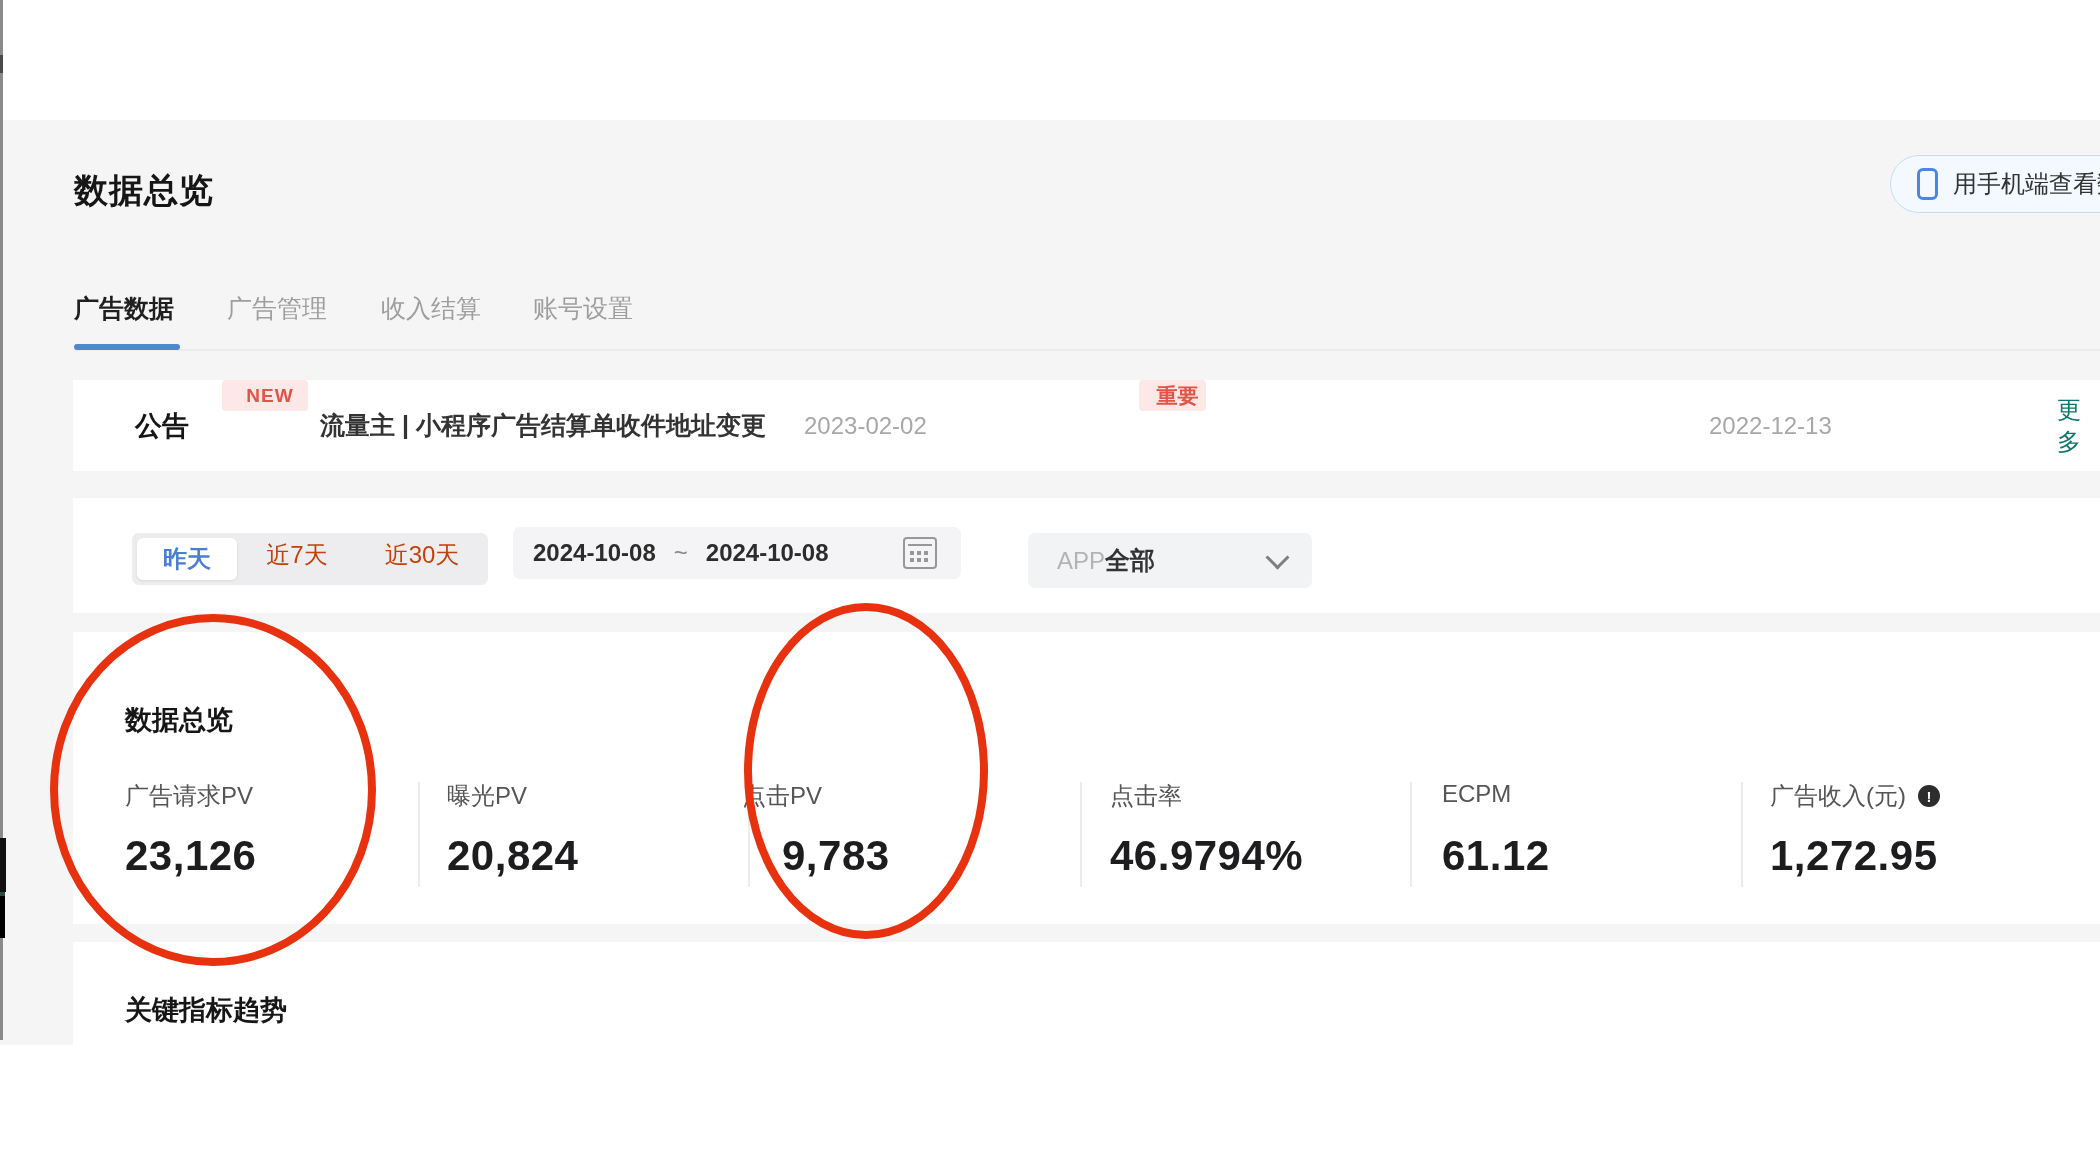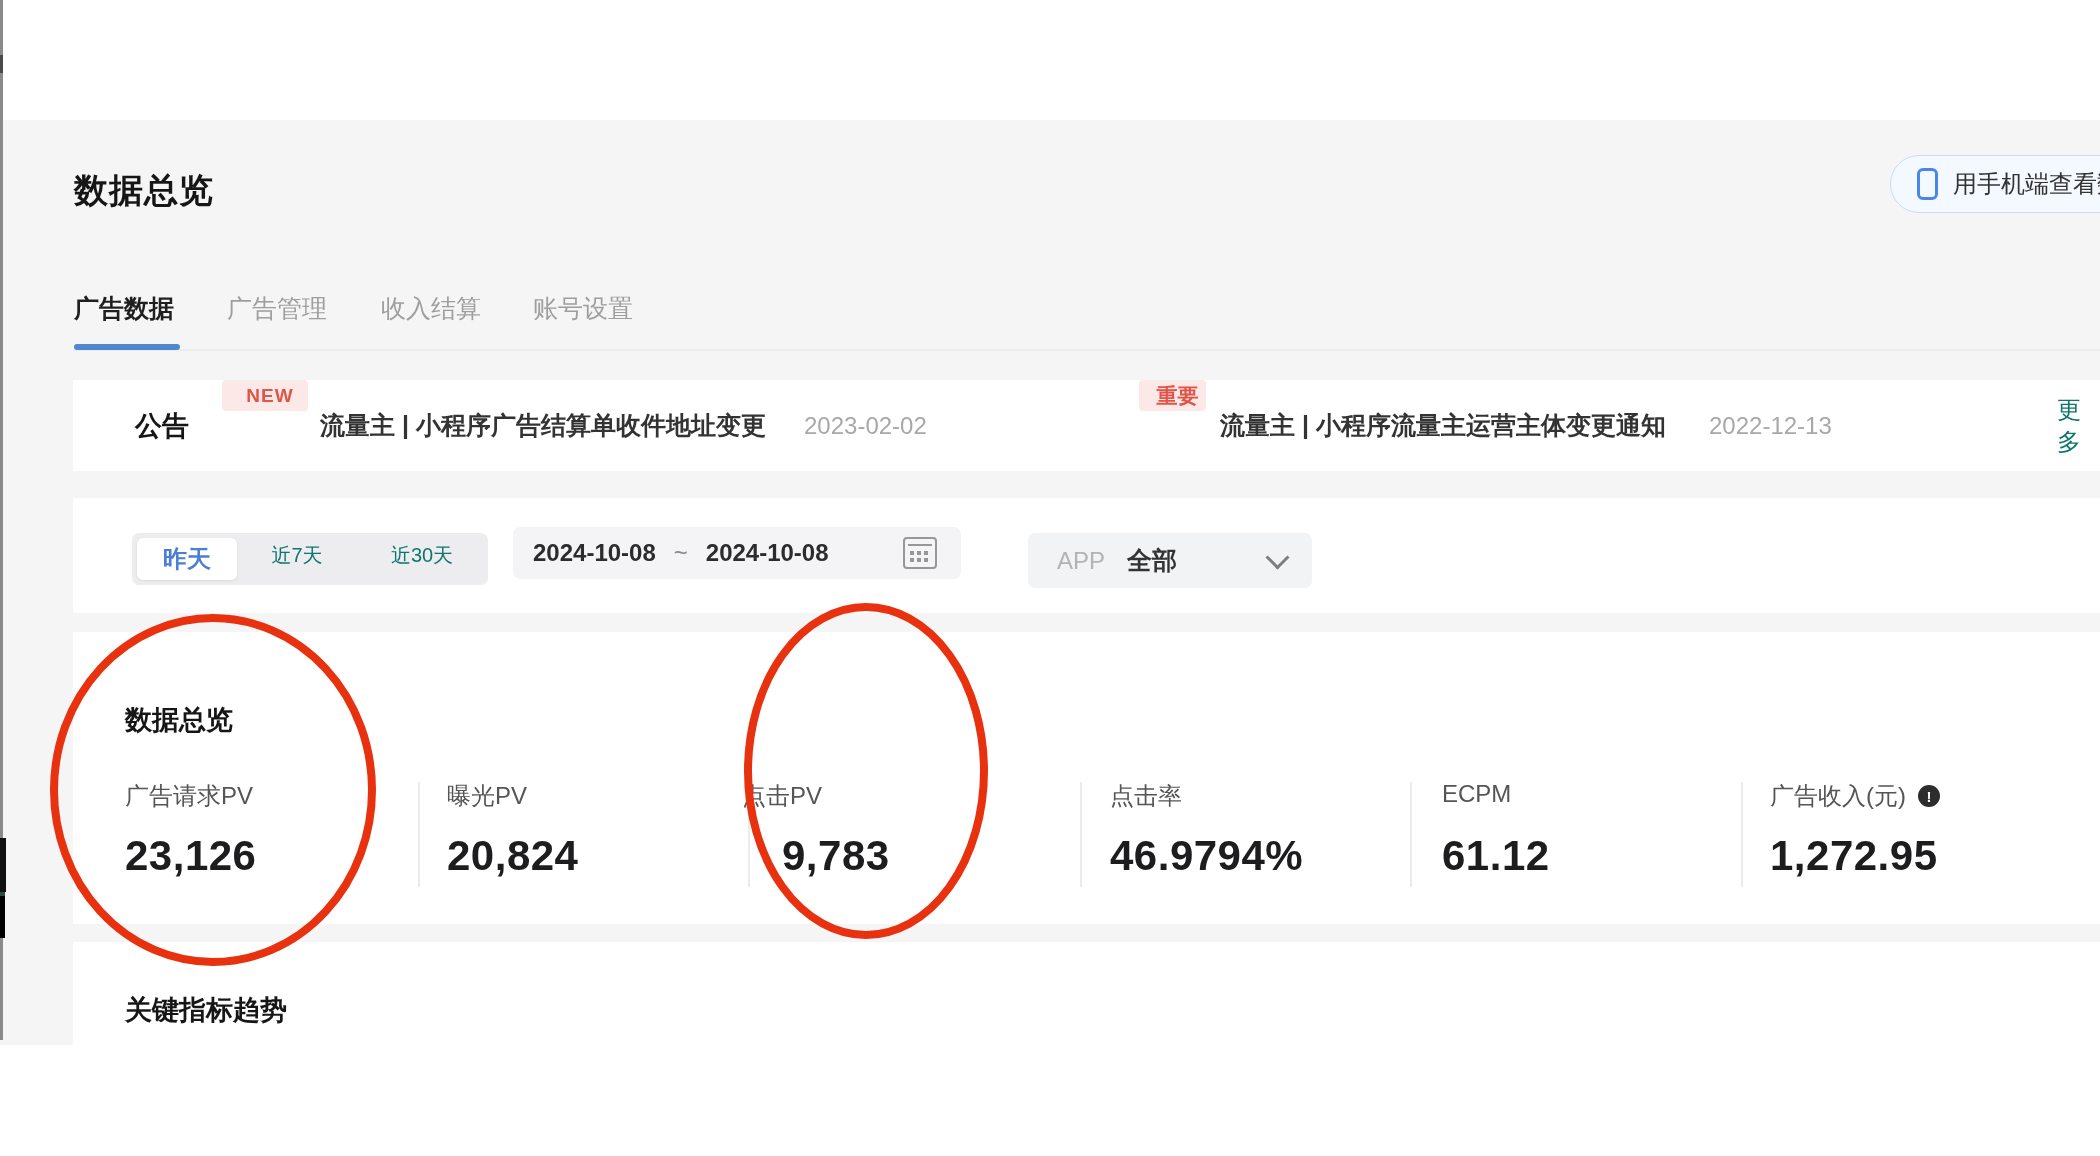--- a/index.html
+++ b/index.html
@@ -41,36 +41,36 @@
   .ann-date{font-size:24px;color:#a8a8a8;white-space:nowrap;}
   .ann-more{font-size:24px;color:#0f766e;cursor:pointer;}
 
   
   .filter-card{left:73px;top:498px;width:2027px;height:115px;}
   .seg{left:59px;top:35px;width:356px;height:52px;background:#ededf0;border-radius:7px;}
   .seg-pill{left:5px;top:5px;width:100px;height:42px;background:#fff;border-radius:6px;
             display:flex;align-items:center;justify-content:center;font-size:24px;font-weight:600;
             color:#4b7fd6;box-shadow:0 1px 3px rgba(0,0,0,.08);}
   .seg-opt{top:0;height:44px;display:flex;align-items:center;justify-content:center;
-           font-size:20px;color:#0f766e;position:absolute;cursor:pointer;}
+           font-size:24px;color:#c2410c;position:absolute;cursor:pointer;}
   .seg-opt-1{left:105px;width:120px;}
   .seg-opt-2{left:230px;width:120px;}
   .datebox{left:440px;top:29px;width:448px;height:52px;background:#f4f4f6;border-radius:7px;
            display:flex;align-items:center;padding:0 24px 0 20px;box-sizing:border-box;justify-content:flex-end;}
   .date-val{font-size:24px;font-weight:600;color:#2c2c2c;}
   .date-sep{font-size:24px;color:#888;margin:0 18px;}
   .cal{width:30px;height:28px;border:2px solid #979797;border-radius:4px;position:relative;
        margin-left:auto;flex:none;}
   .cal::before{content:"";position:absolute;left:3px;right:3px;top:5px;height:2px;background:#979797;}
   .cal::after{content:"";position:absolute;left:5px;top:12px;width:4px;height:4px;background:#979797;
        box-shadow:7px 0 #979797,14px 0 #979797,0 7px #979797,7px 7px #979797,14px 7px #979797;}
   .appbox{left:955px;top:35px;width:284px;height:55px;background:#f2f3f5;border-radius:7px;
           display:flex;align-items:center;padding:0 26px 0 29px;box-sizing:border-box;cursor:pointer;}
   .app-label{font-size:24px;color:#b3b3b3;}
-  .app-value{font-size:25px;font-weight:600;color:#333;margin-left:22px;}
+  .app-value{font-size:25px;font-weight:600;color:#333;}
   .chev{width:14px;height:14px;border-right:3px solid #7e7e7e;border-bottom:3px solid #7e7e7e;
         transform:rotate(45deg);margin-left:auto;margin-top:-7px;flex:none;}
 
   
   .metrics-card{left:73px;top:632px;width:2027px;height:292px;}
   .ov-title{left:52px;top:70px;font-size:27px;font-weight:700;color:#161616;position:absolute;}
   .m-label{top:148px;font-size:24px;color:#555;position:absolute;white-space:nowrap;
            display:flex;align-items:center;gap:12px;}
   .m-value{top:200px;font-size:42px;font-weight:700;color:#1d1d1f;position:absolute;letter-spacing:.5px;}
   .m-div{top:150px;width:2px;height:105px;background:#ebebee;position:absolute;}
@@ -116,23 +116,20 @@
       <span class="ann-title">公告</span>
     </div>
     <div class="ann-item badge badge-new">NEW</div>
     <div class="ann-item" style="left:237px;">
       <span class="ann-text">流量主 | 小程序广告结算单收件地址变更</span>
     </div>
     <div class="ann-item" style="left:721px;">
       <span class="ann-date">2023-02-02</span>
     </div>
     <div class="ann-item badge badge-imp">重要</div>
-    <div class="ann-item" style="left:1137px;">
-      <span class="ann-text">流量主 | 小程序流量主运营主体变更通知</span>
-    </div>
     <div class="ann-item" style="left:1626px;">
       <span class="ann-date">2022-12-13</span>
     </div>
     <div class="ann-item" style="left:1974px;">
       <span class="ann-more">更多</span>
     </div>
   </div>
 
   <div class="abs card filter-card">
     <div class="abs seg">

